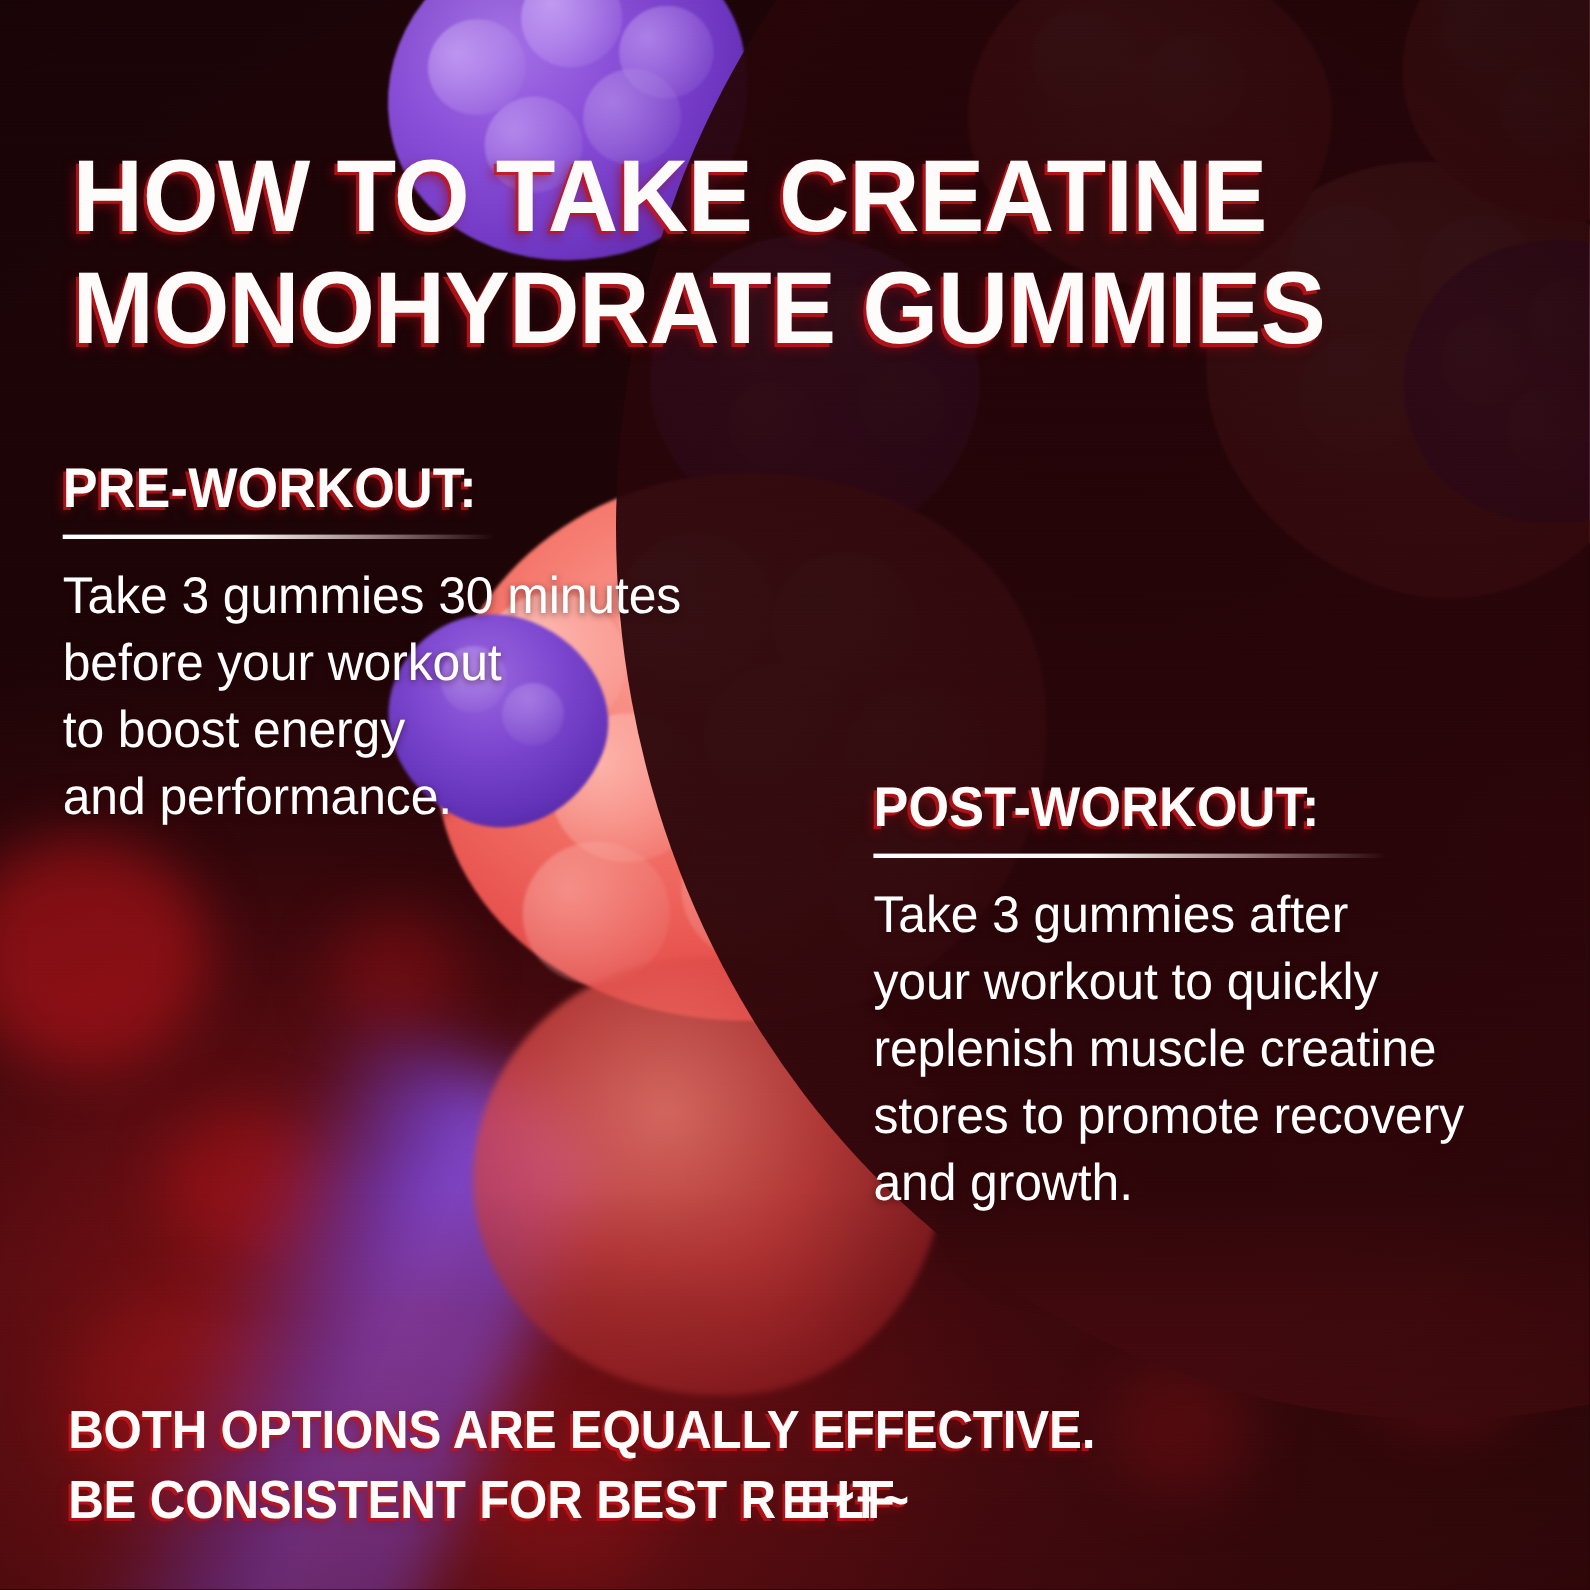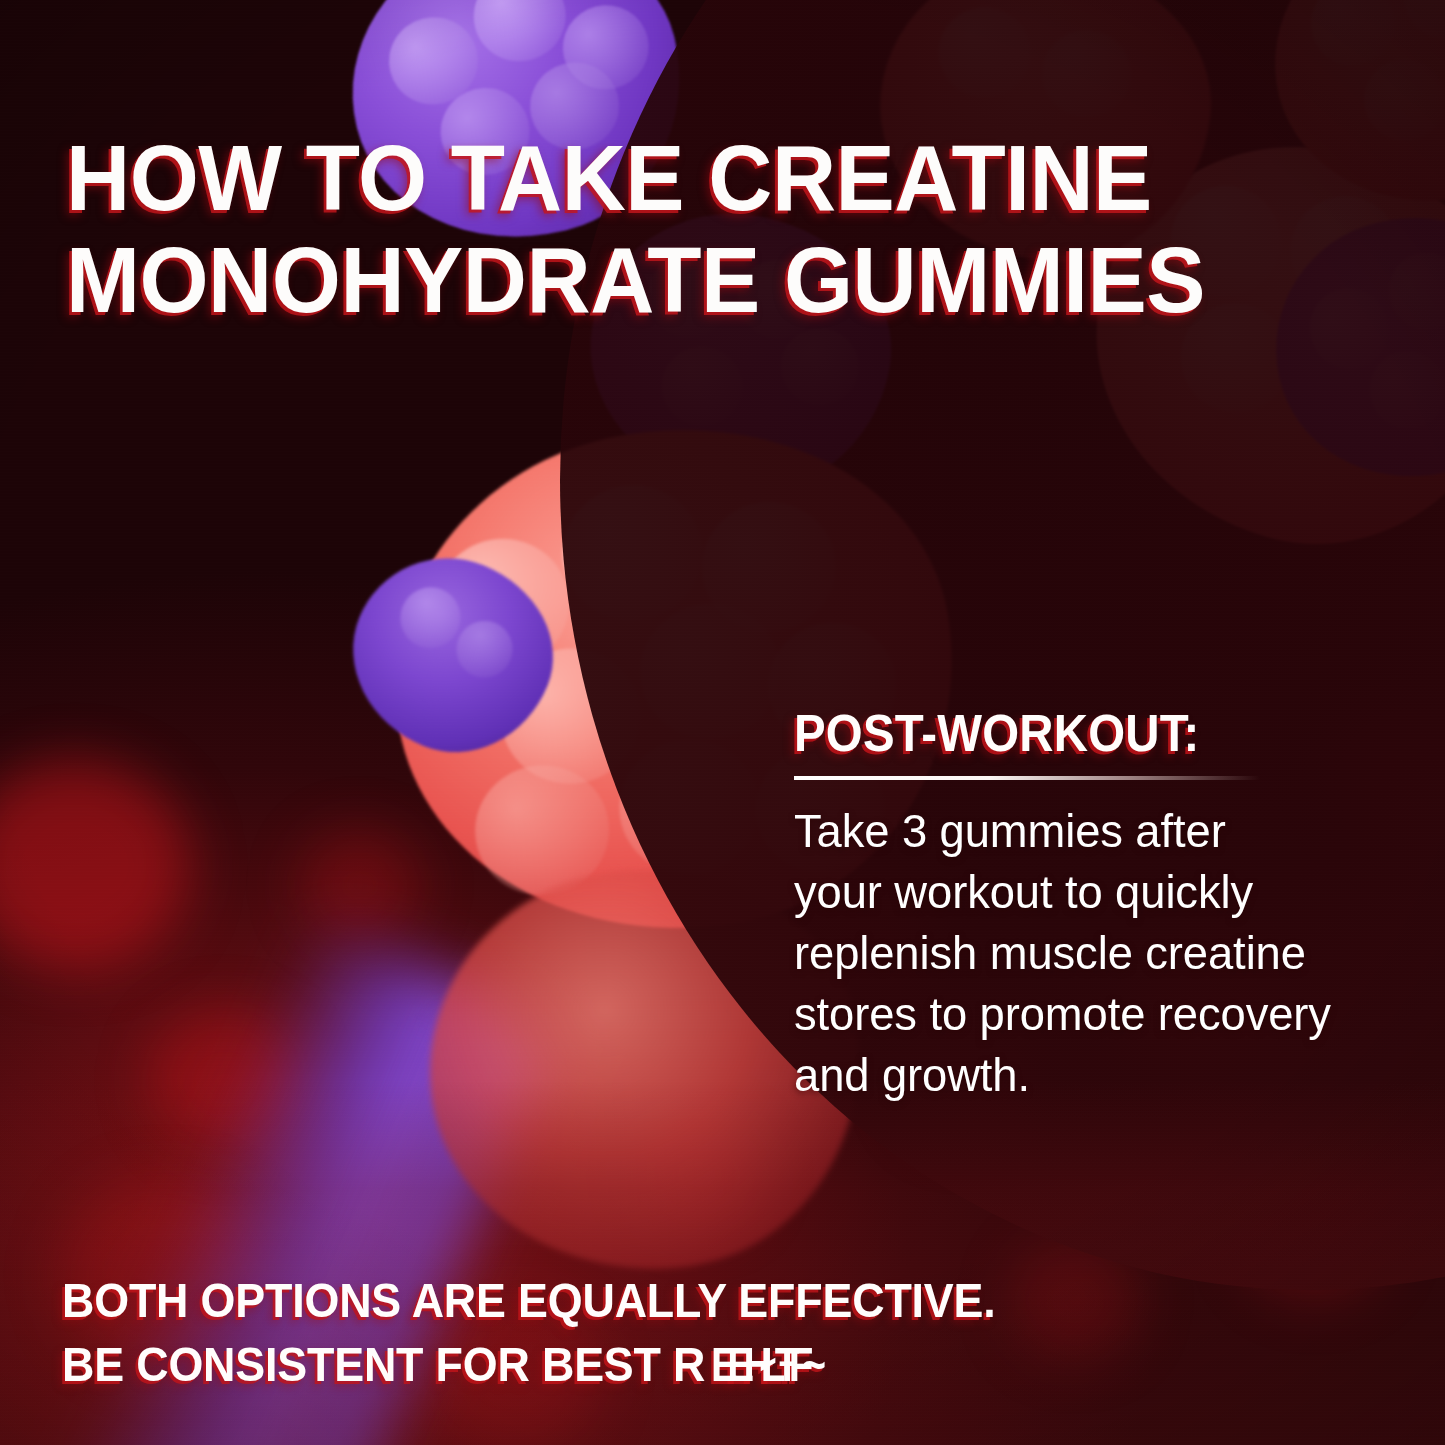--- a/index.html
+++ b/index.html
@@ -217,20 +217,30 @@
   <div class="vignette"></div>
   <div class="grain"></div>
 
   <div class="content">
 
     <h1 class="title">
       <div>HOW TO TAKE CREATINE</div>
       <div>MONOHYDRATE GUMMIES</div>
     </h1>
 
+    <div class="sec" id="pre">
+      <div class="sec-head">PRE-WORKOUT:</div>
+      <div class="rule"></div>
+      <div class="sec-body">
+        <div>Take 3 gummies 30 minutes</div>
+        <div>before your workout</div>
+        <div>to boost energy</div>
+        <div>and performance.</div>
+      </div>
+    </div>
 
     <div class="sec" id="post">
       <div class="sec-head">POST-WORKOUT:</div>
       <div class="rule"></div>
       <div class="sec-body">
         <div>Take 3 gummies after</div>
         <div>your workout to quickly</div>
         <div>replenish muscle creatine</div>
         <div>stores to promote recovery</div>
         <div>and growth.</div>

